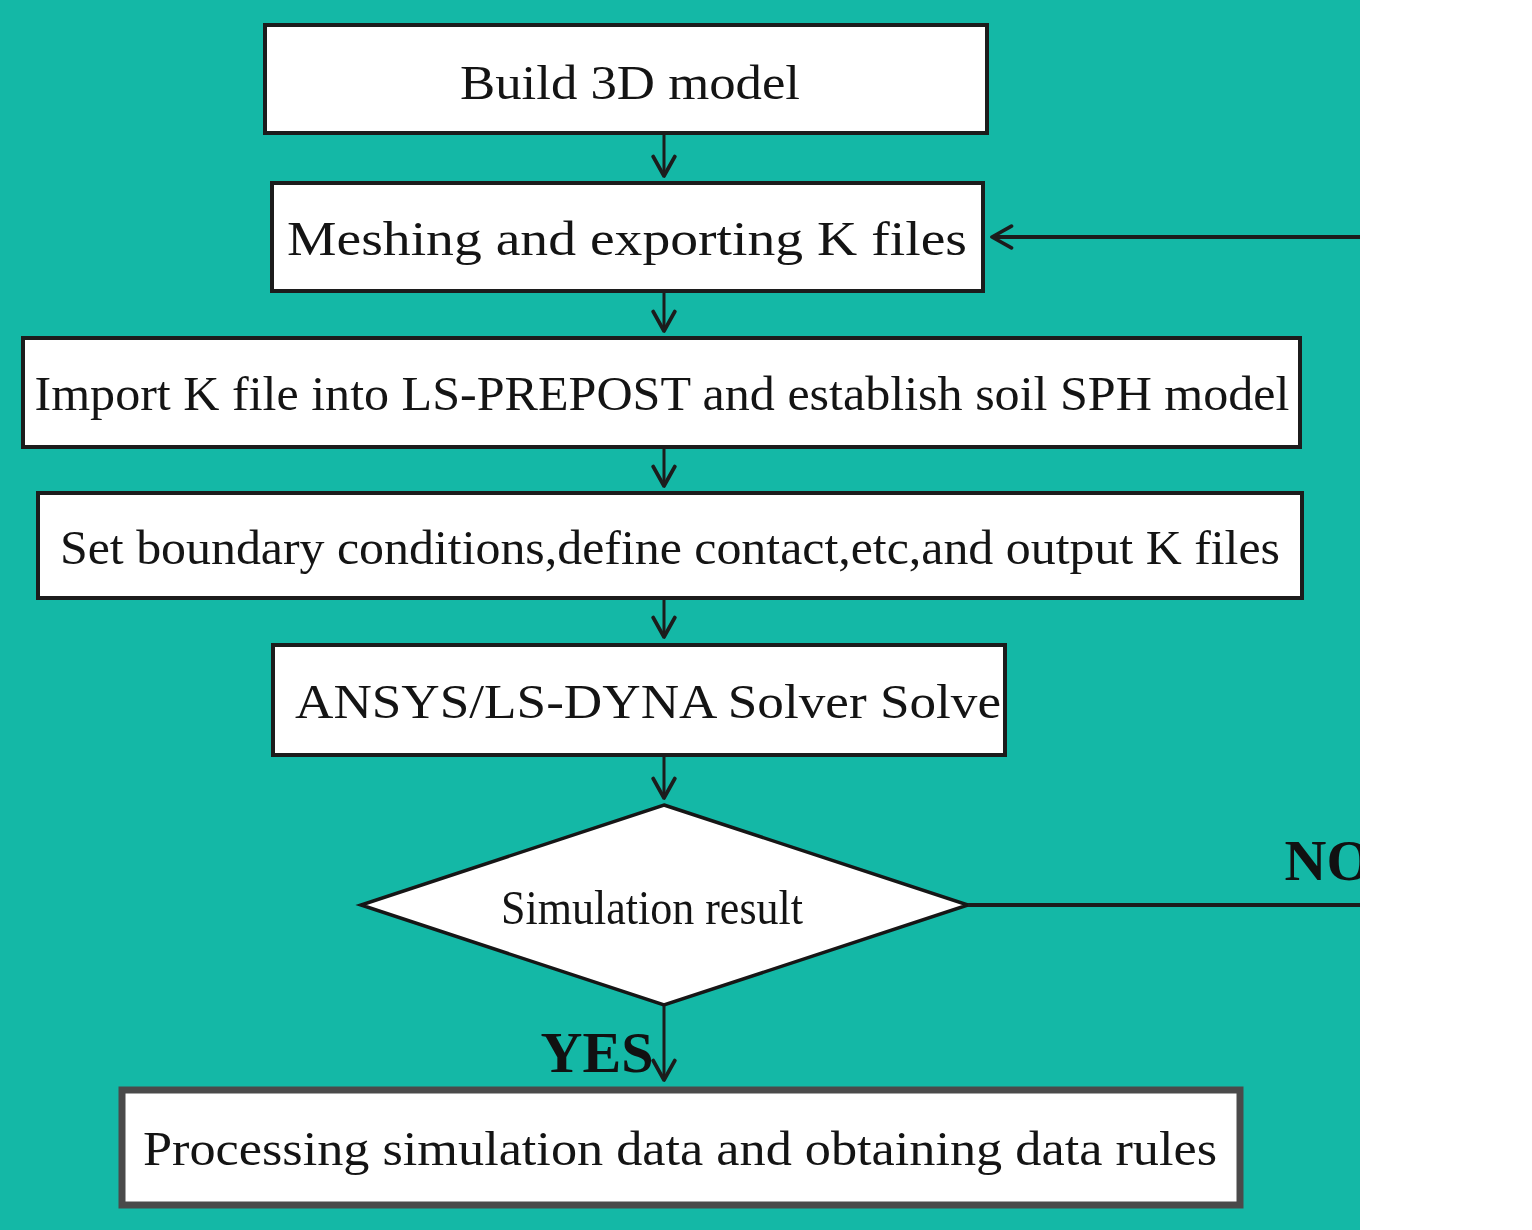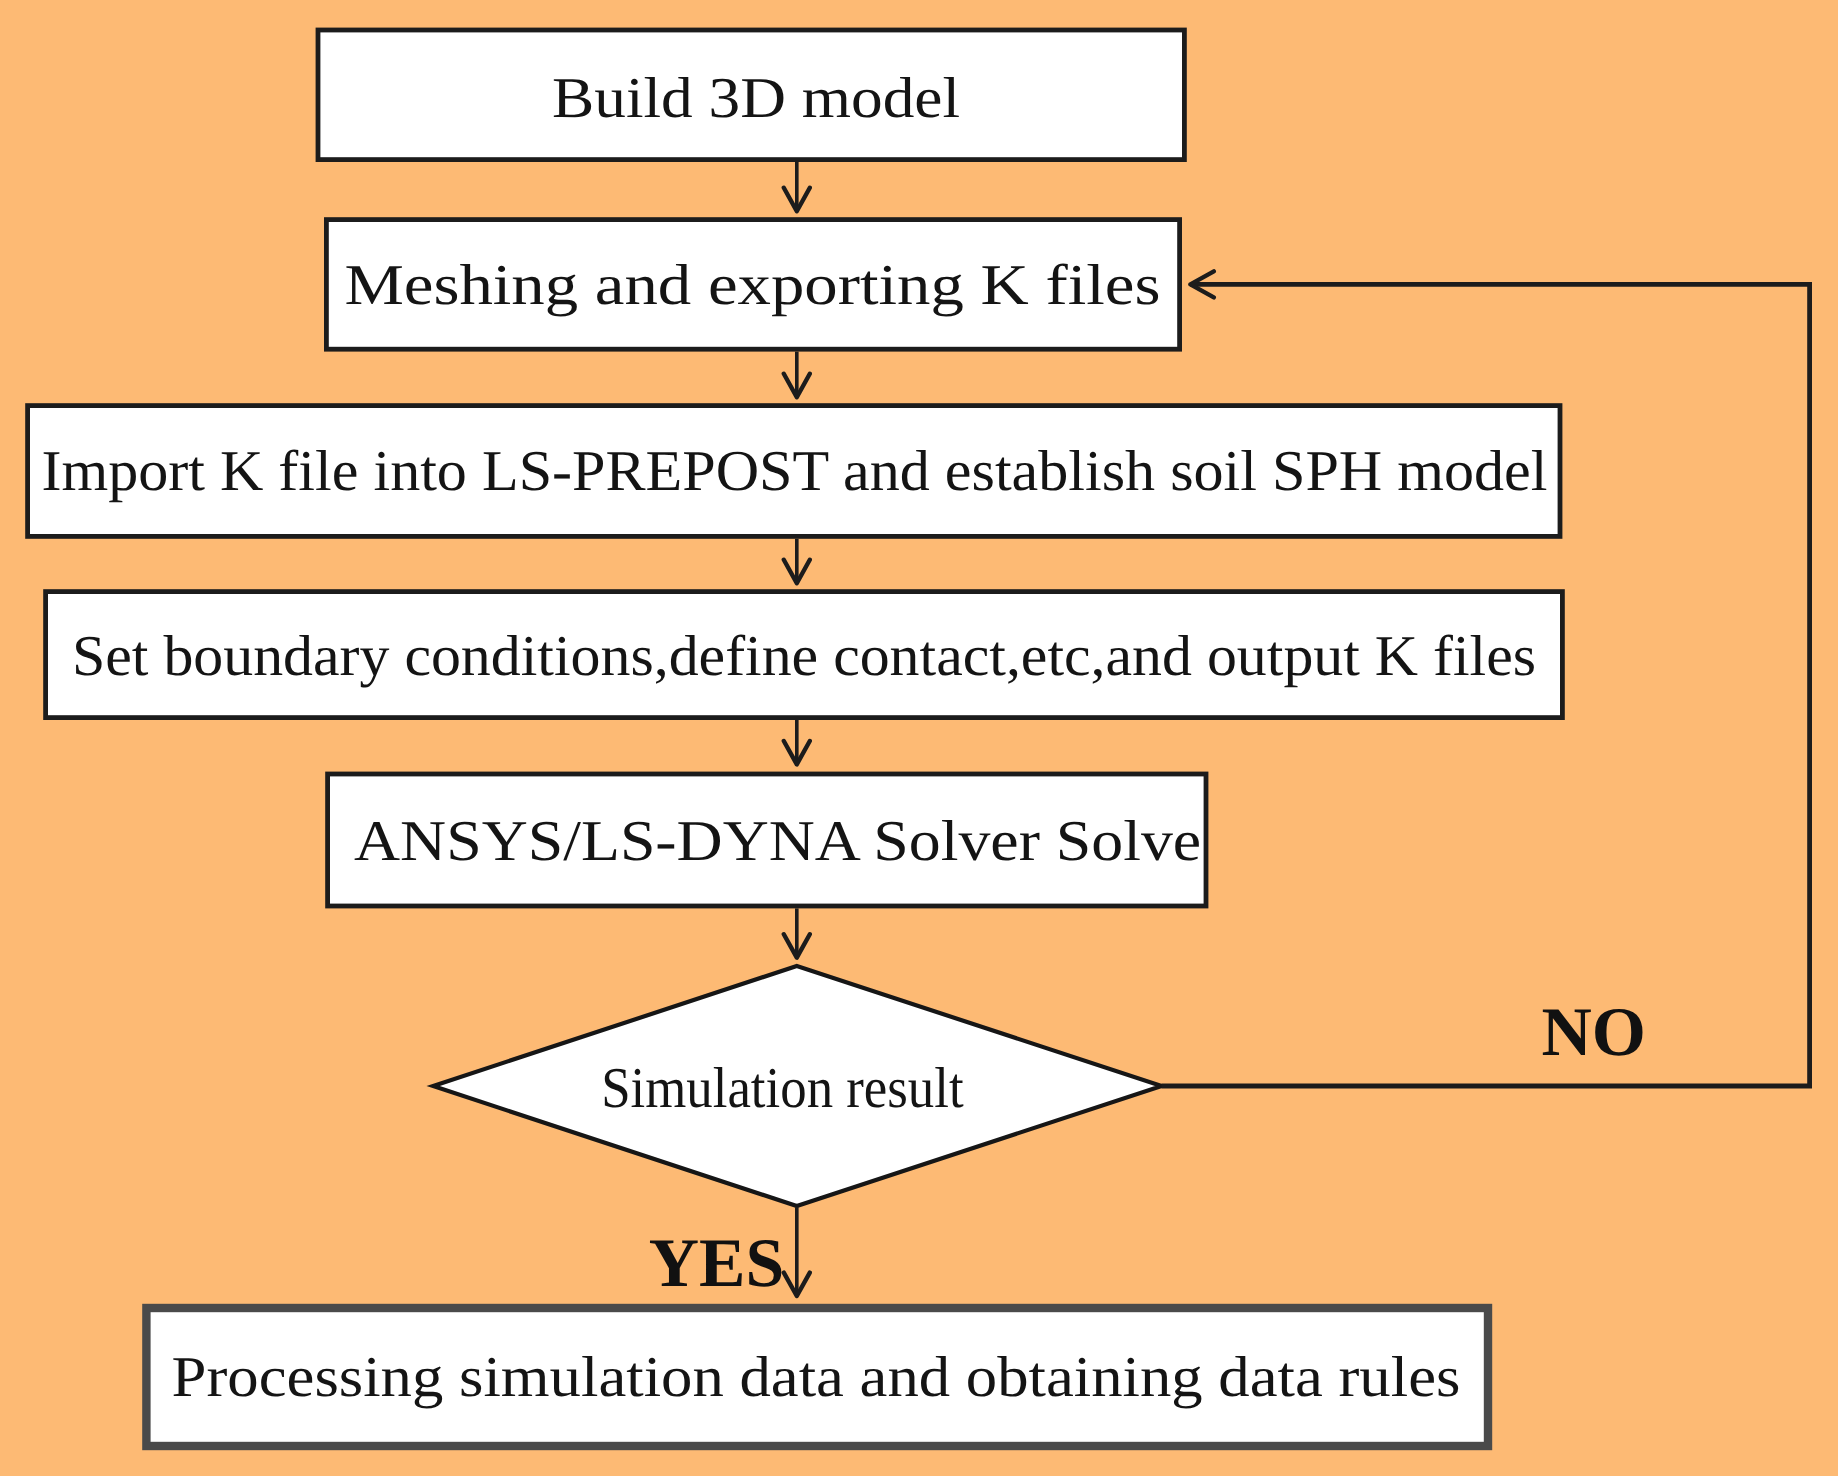--- a/index.html
+++ b/index.html
@@ -2,23 +2,23 @@
 <html><head>
 <meta charset="utf-8">
 <style>
   html, body {
     margin: 0;
     padding: 0;
     background: #ffffff;
   }
   .stage {
     position: relative;
-    width: 1532px;
+    width: 1360px;
     height: 1230px;
-    background: #fdba74;
+    background: #14b8a6;
     overflow: hidden;
     text-align: center;
   }
   svg { display: block; }
   .node-text {
     font-family: "Liberation Serif", "DejaVu Serif", serif;
     font-size: 48px;
     fill: #141414;
   }
   .edge-label {

